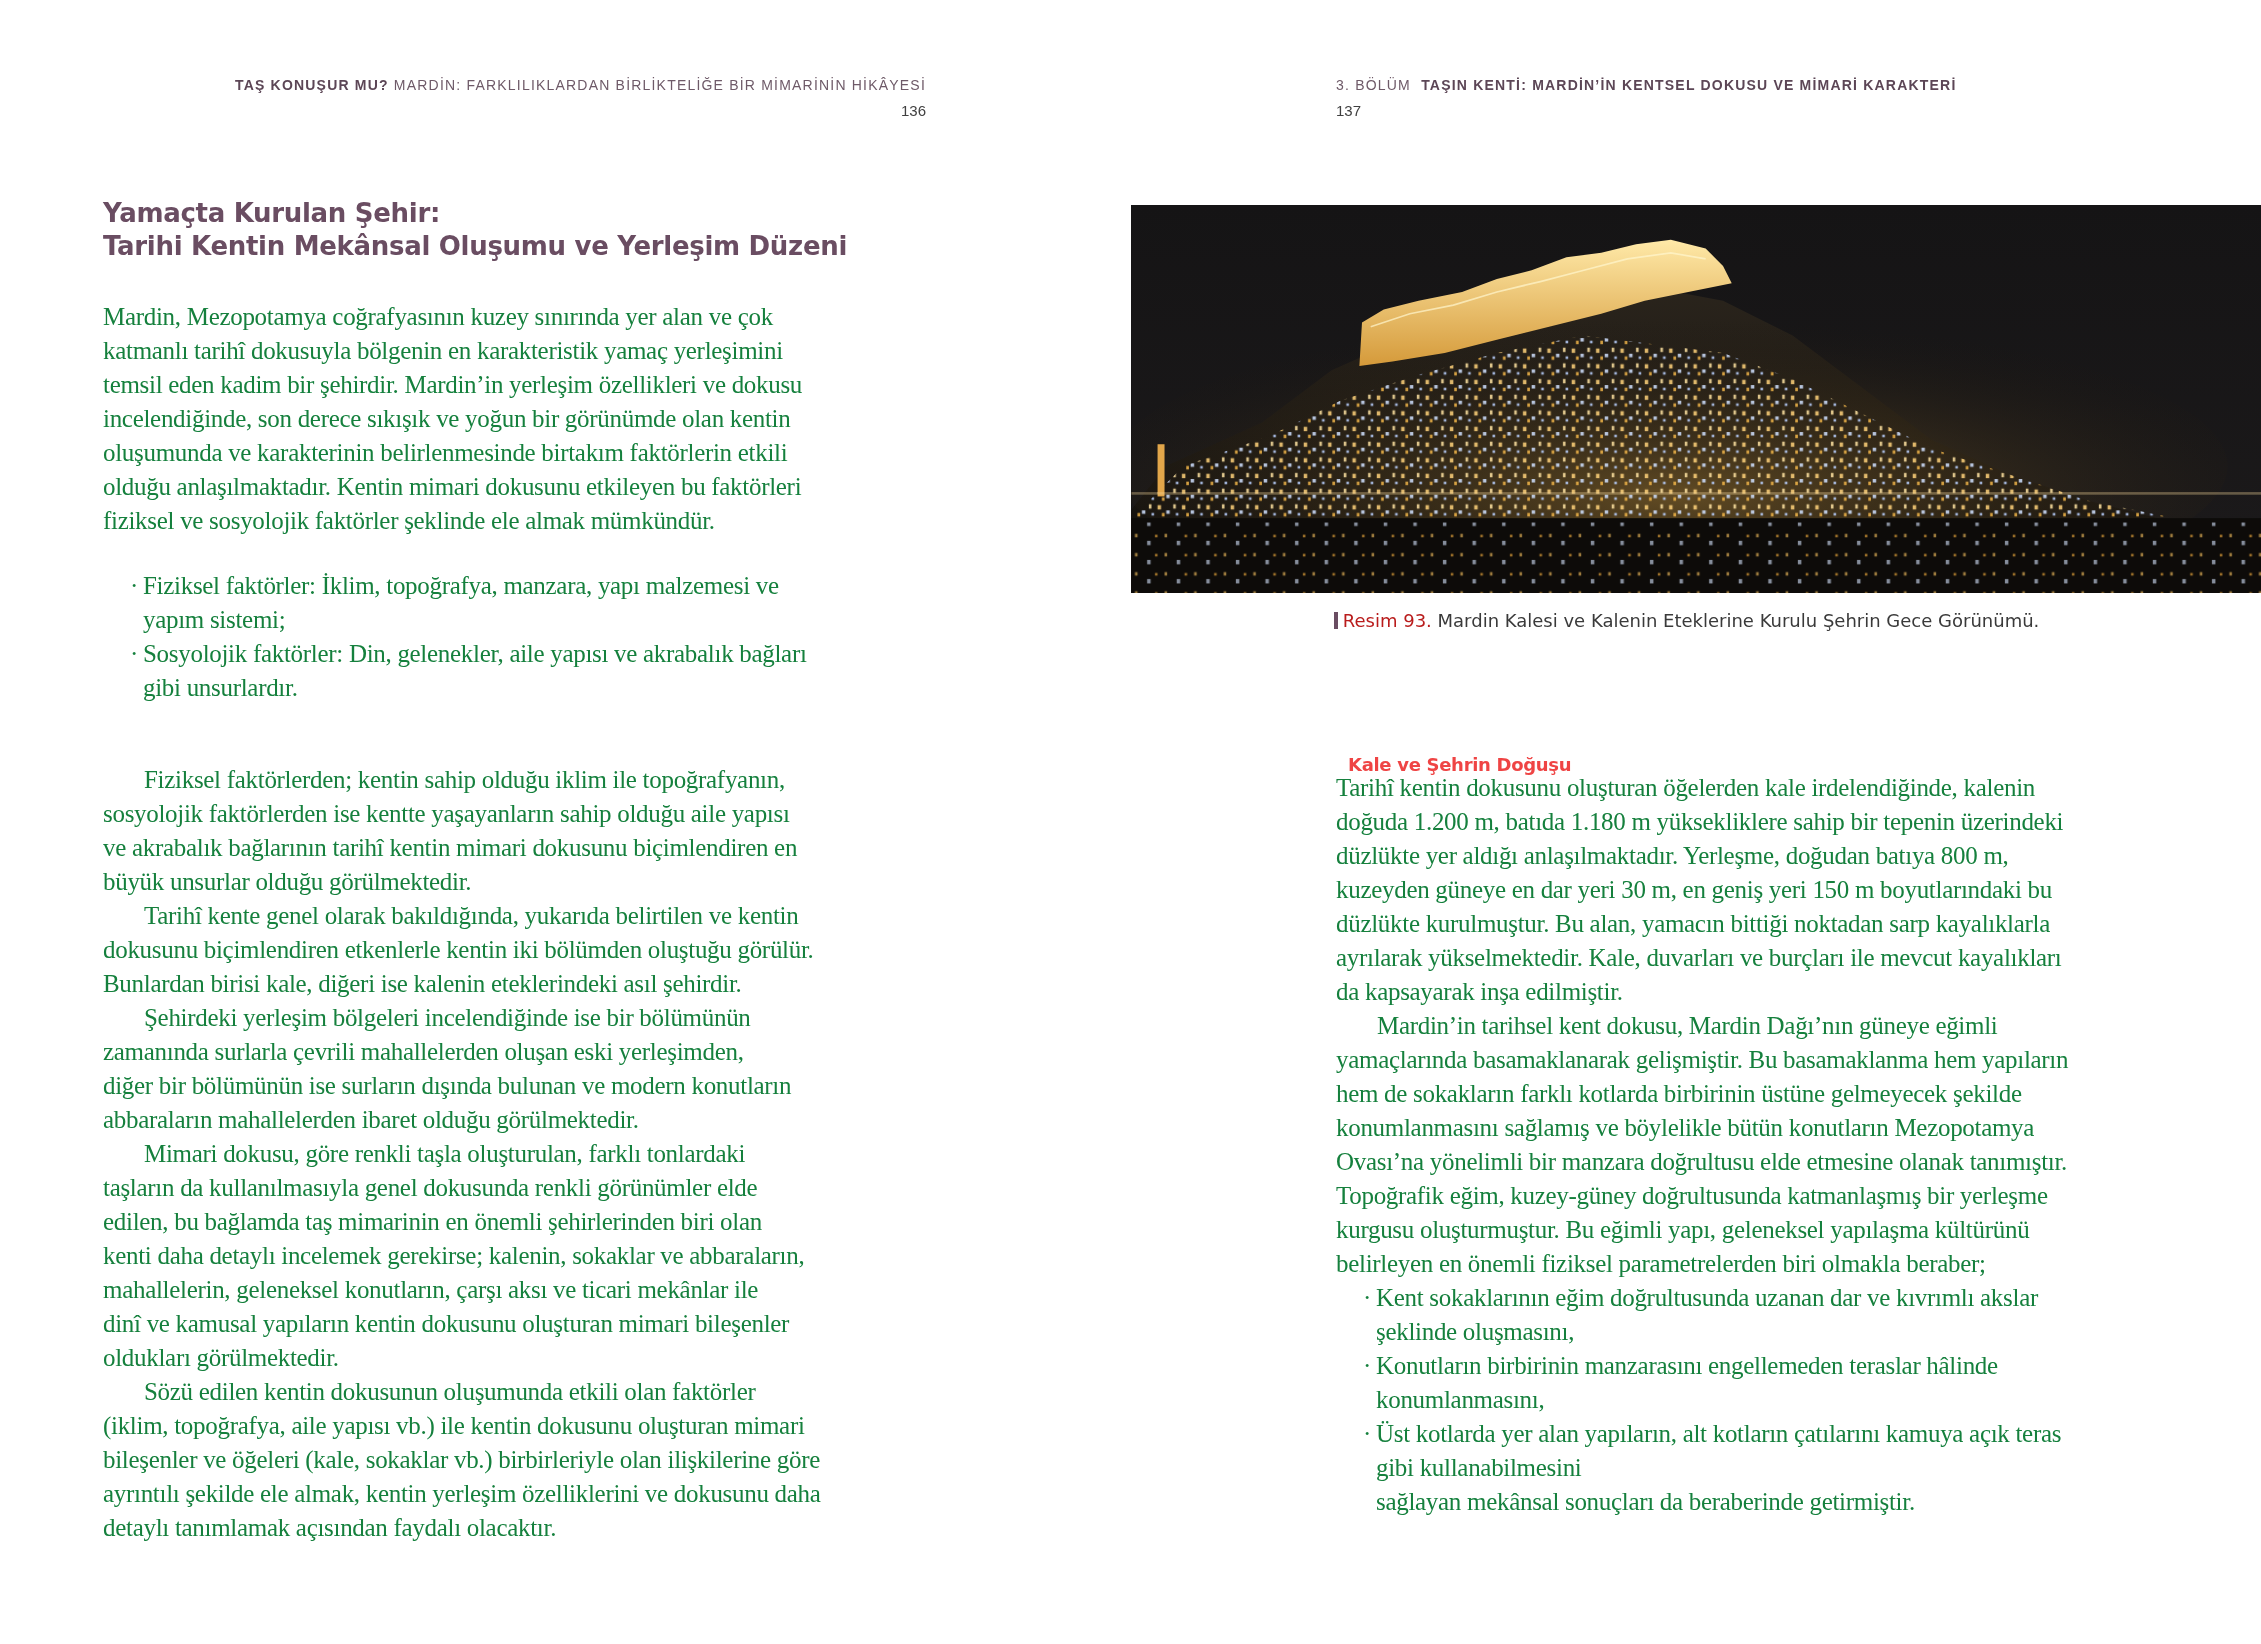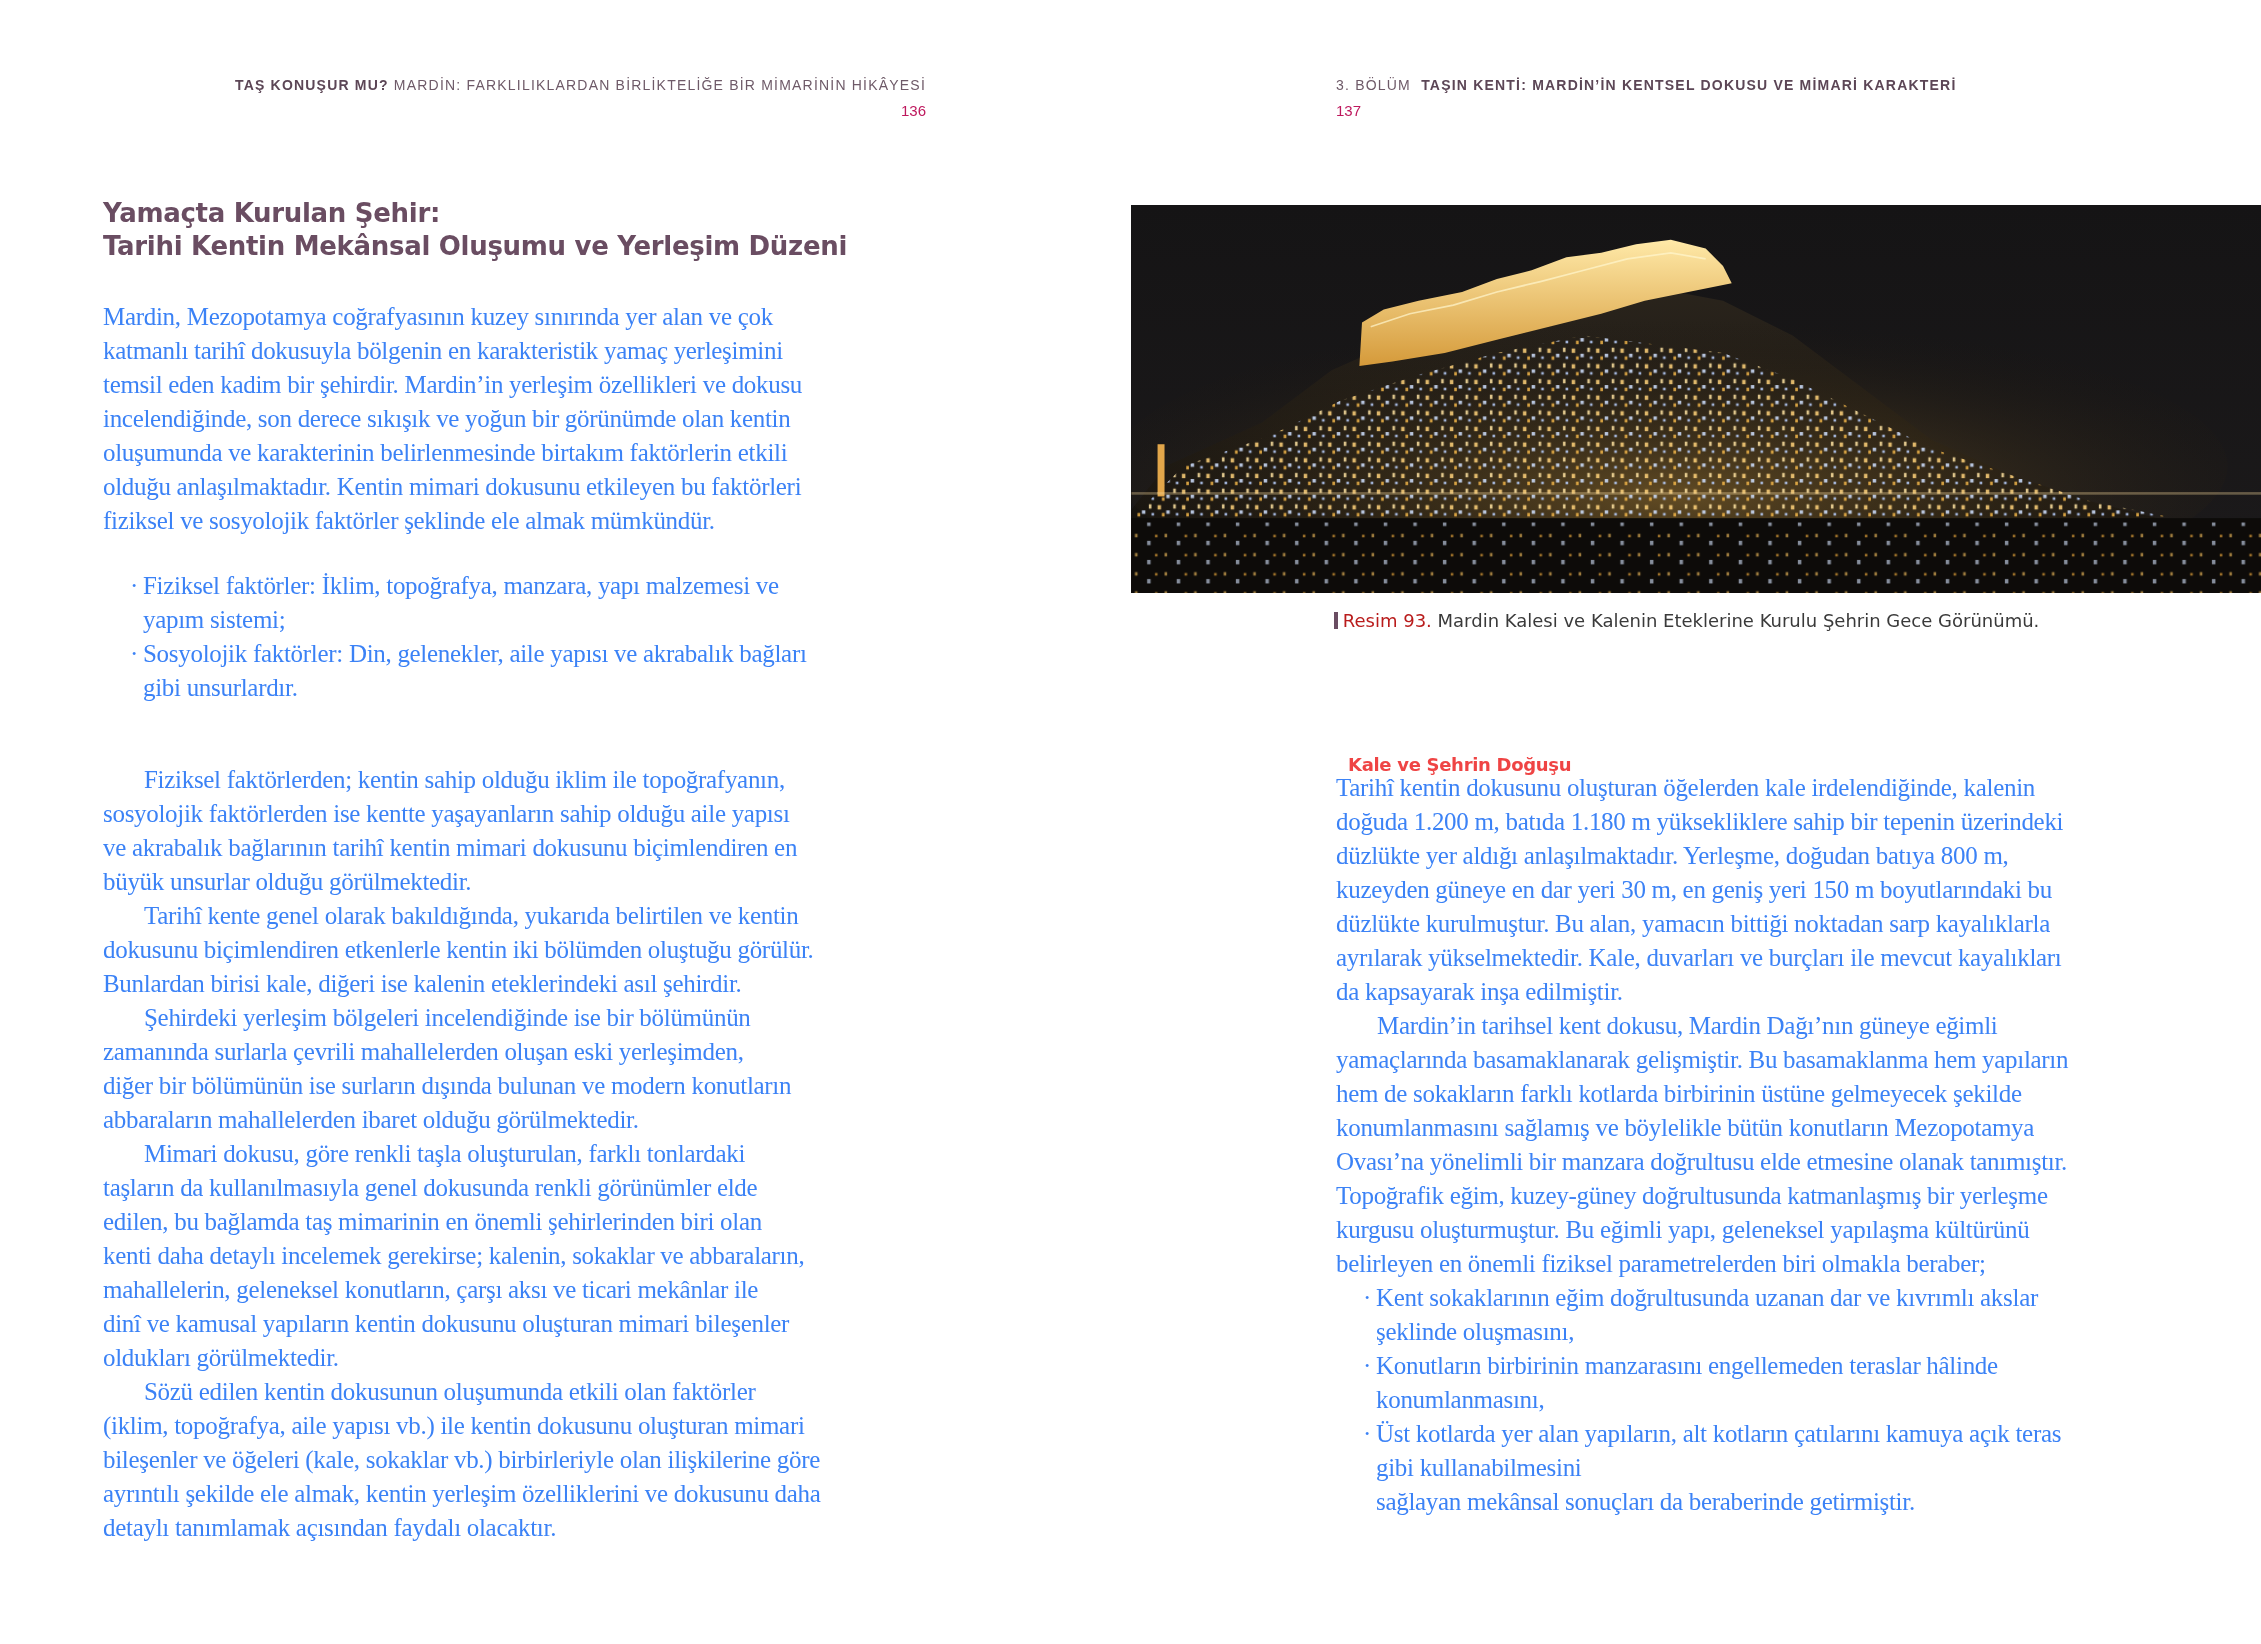--- a/index.html
+++ b/index.html
@@ -9,37 +9,37 @@
   .page-right { left:1131px; width:1131px; }
 
   .running-head {
     position:absolute; top:77px;
     font-family:"Liberation Sans", sans-serif; font-size:14px; letter-spacing:1.2px;
     color:#6e5a68; white-space:nowrap; text-transform:uppercase;
   }
   .running-head b { font-weight:bold; color:#5c4656; }
   .folio {
     position:absolute; top:102px;
-    font-family:"Liberation Sans", sans-serif; font-size:15px; color:#be185d;
+    font-family:"Liberation Sans", sans-serif; font-size:15px; color:#404040;
   }
   .rh-left { right:205px; text-align:right; }
   .folio-left { right:205px; }
   .rh-right { left:205px; }
   .folio-right { left:205px; }
 
   .section-title {
     position:absolute; left:103px; top:197px;
     font-family:"DejaVu Sans", sans-serif; font-weight:bold; font-size:26px; line-height:33px;
     color:#6a4d62; letter-spacing:-0.3px; margin:0;
   }
 
   .body-block {
     position:absolute;
     font-family:"Liberation Serif", serif; font-size:25px; line-height:34px;
-    color:#3b82f6; letter-spacing:-0.3px;
+    color:#15803d; letter-spacing:-0.3px;
   }
   .body-block .ln { display:block; white-space:nowrap; height:34px; }
   .body-block .ind { padding-left:41px; }
   .body-block .bul { padding-left:40px; position:relative; }
   .body-block .bul .dot { position:absolute; left:40px; margin-left:-13px; }
 
   
   .photo {
     position:absolute; left:0; top:205px; width:1131px; height:388px;
     background:#141314; overflow:hidden;

